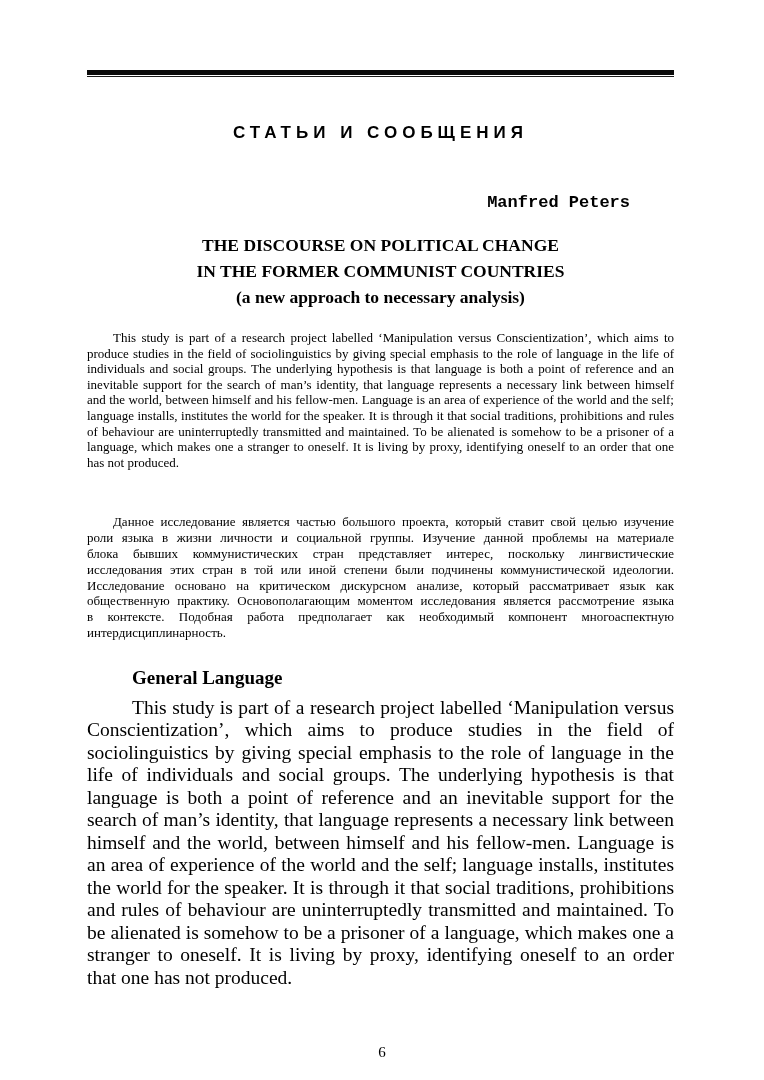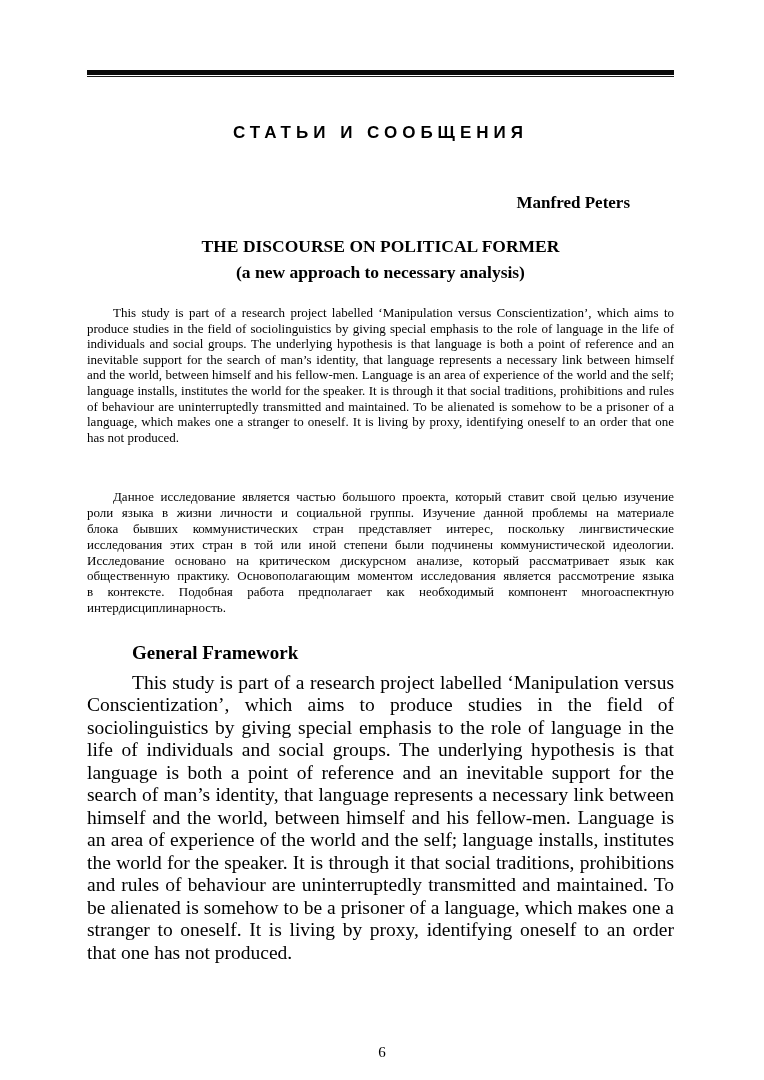--- a/index.html
+++ b/index.html
@@ -40,20 +40,21 @@
     font-weight: bold;
     font-size: 17px;
     letter-spacing: 5px;
   }
   .author {
     margin-top: 50px;
     text-align: right;
     padding-right: 44px;
     font-weight: bold;
     font-size: 17px;
+    font-family: Liberation Mono, monospace;
   }
   .article-title {
     margin-top: 20px;
     text-align: center;
     font-weight: bold;
     font-size: 17.5px;
     line-height: 26px;
   }
   .abstract {
     margin: 20px 0 0 0;
@@ -96,27 +97,28 @@
   <div class="rule">
     <div class="rule-thick"></div>
     <div class="rule-thin"></div>
   </div>
 
   <h1 class="journal-header">СТАТЬИ И СООБЩЕНИЯ</h1>
 
   <div class="author">Manfred Peters</div>
 
   <div class="article-title">
-    <div>THE DISCOURSE ON POLITICAL FORMER</div>
+    <div>THE DISCOURSE ON POLITICAL CHANGE</div>
+    <div>IN THE FORMER COMMUNIST COUNTRIES</div>
     <div>(a new approach to necessary analysis)</div>
   </div>
 
   <p class="abstract en">This study is part of a research project labelled ‘Manipulation versus Conscientization’, which aims to produce studies in the field of sociolinguistics by giving special emphasis to the role of language in the life of individuals and social groups. The underlying hypothesis is that language is both a point of reference and an inevitable support for the search of man’s identity, that language represents a necessary link between himself and the world, between himself and his fellow-men. Language is an area of experience of the world and the self; language installs, institutes the world for the speaker. It is through it that social traditions, prohibitions and rules of behaviour are uninterruptedly transmitted and maintained. To be alienated is somehow to be a prisoner of a language, which makes one a stranger to oneself. It is living by proxy, identifying oneself to an order that one has not produced.</p>
 
   <p class="abstract ru">Данное исследование является частью большого проекта, который ставит свой целью изучение роли языка в жизни личности и социальной группы. Изучение данной проблемы на материале блока бывших коммунистических стран представляет интерес, поскольку лингвистические исследования этих стран в той или иной степени были подчинены коммунистической идеологии. Исследование основано на критическом дискурсном анализе, который рассматривает язык как общественную практику. Основополагающим моментом исследования является рассмотрение языка в контексте. Подобная работа предполагает как необходимый компонент многоаспектную интердисциплинарность.</p>
 
-  <h2 class="section-heading">General Framework</h2>
+  <h2 class="section-heading">General Language</h2>
 
   <p class="body-text">This study is part of a research project labelled ‘Manipulation versus Conscientization’, which aims to produce studies in the field of sociolinguistics by giving special emphasis to the role of language in the life of individuals and social groups. The underlying hypothesis is that language is both a point of reference and an inevitable support for the search of man’s identity, that language represents a necessary link between himself and the world, between himself and his fellow-men. Language is an area of experience of the world and the self; language installs, institutes the world for the speaker. It is through it that social traditions, prohibitions and rules of behaviour are uninterruptedly transmitted and maintained. To be alienated is somehow to be a prisoner of a language, which makes one a stranger to oneself. It is living by proxy, identifying oneself to an order that one has not produced.</p>
 
 </div>
 
 <div class="page-number">6</div>
 
 </body></html>

